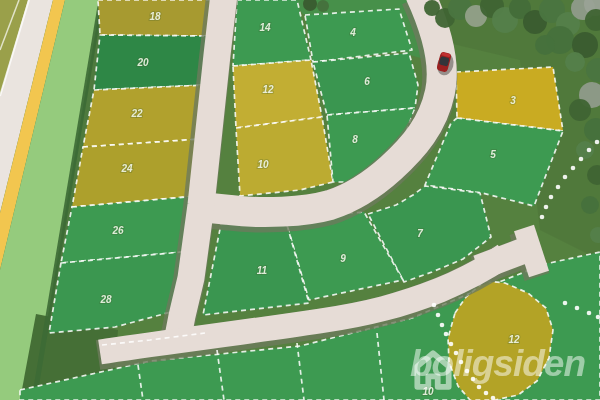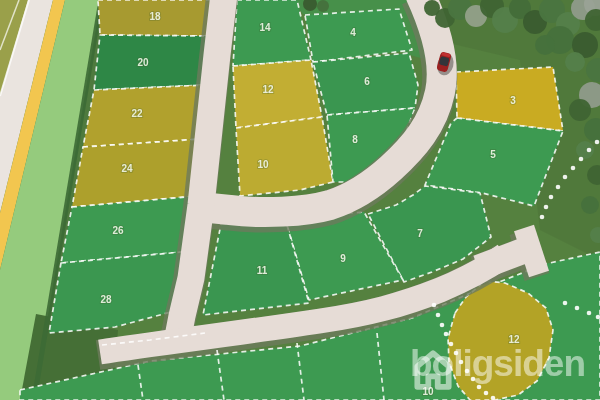--- a/index.html
+++ b/index.html
@@ -1,18 +1,18 @@
 <!DOCTYPE html>
 <html><head>
 <meta charset="utf-8">
 <style>
   html,body{margin:0;padding:0;background:#222;}
   .stage{
     position:relative;width:600px;height:400px;overflow:hidden;
-    font-family:"Liberation Sans", sans-serif;background:#55813f;
+    font-family:"Liberation Sans", sans-serif;background:#55813f;font-style:italic;
   }
   .stage svg{position:absolute;left:0;top:0;}
   .plot-label{
     font-family:"Liberation Sans", sans-serif;font-weight:bold;
     fill:#edf3e4;opacity:.92;text-anchor:middle;
     paint-order:stroke;stroke:rgba(60,90,40,.25);stroke-width:2px;
   }
   .watermark{
     position:absolute;left:410px;top:346px;display:flex;align-items:center;gap:8px;
     color:rgba(255,255,255,.5);pointer-events:none;

